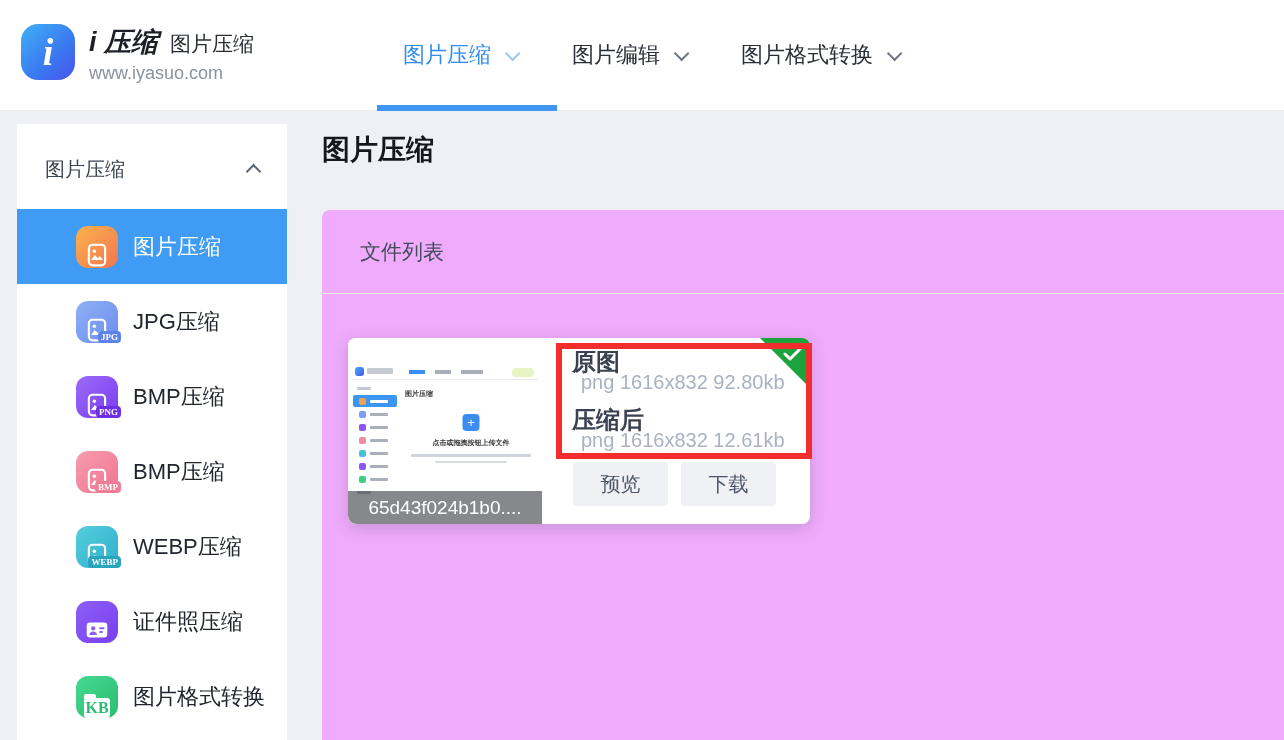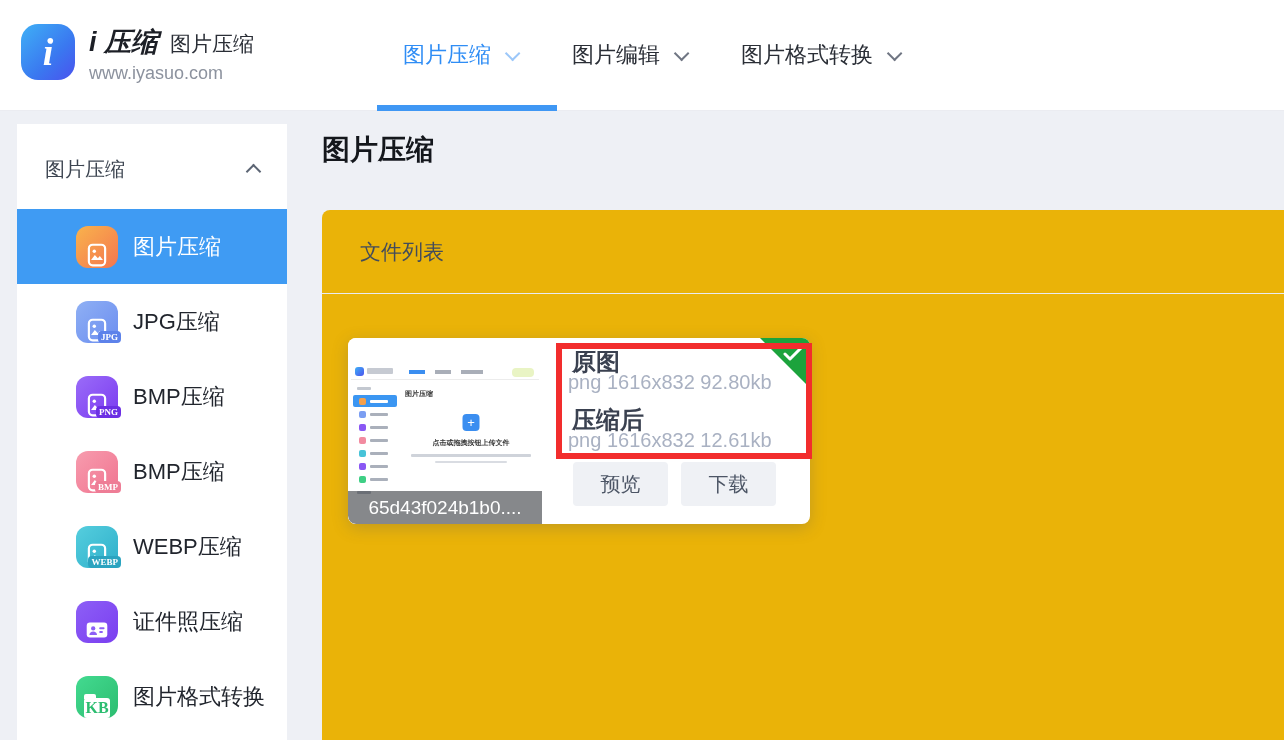--- a/index.html
+++ b/index.html
@@ -83,21 +83,21 @@
     width:26px; height:20px; background:#fff; border-radius:3px; position:relative;
     display:flex; align-items:center; justify-content:center;
   }
   .kb-folder:before { content:""; position:absolute; left:0; top:-4px; width:12px; height:5px; background:#fff; border-radius:2px 2px 0 0; }
   .kb-text { font-size:16px; font-weight:bold; color:#2cbd70; }
 
   
   .page-title { position:absolute; left:322px; top:131px; font-size:28px; font-weight:bold; color:#14171c; }
   .main-card {
     position:absolute; left:322px; top:210px; width:962px; height:530px;
-    background:#eab308; border-radius:8px 0 0 0;
+    background:#f0abfc; border-radius:8px 0 0 0;
   }
   .panel-head {
     height:84px; display:flex; align-items:center; padding-left:38px;
     font-size:21px; color:#434c5b; border-bottom:1px solid #e9ecf2;
   }
 
   
   .file-card {
     position:absolute; left:26px; top:128px; width:462px; height:186px;
     background:#fff; border-radius:8px;
@@ -133,21 +133,21 @@
   .m-bar2 { position:absolute; left:30px; right:30px; top:79px; height:2px; background:#d9dce2; border-radius:1px; }
   .fname {
     position:absolute; left:0; bottom:0; width:194px; height:33px;
     background:rgba(35,38,44,0.55); color:#fff; font-size:19px;
     display:flex; align-items:center; justify-content:center;
     border-radius:0 0 0 8px; white-space:nowrap;
   }
 
   .info { position:absolute; left:220px; top:0; }
   .info-label { position:absolute; left:4px; font-size:24px; color:#3a4150; white-space:nowrap;font-weight:bold; }
-  .info-meta  { position:absolute; left:0; font-size:20px; color:#a9b1c2; white-space:nowrap; }
+  .info-meta  { position:absolute; left:13px; font-size:20px; color:#a9b1c2; white-space:nowrap; }
   .lbl1 { top:8px; } .meta1 { top:33px; } .lbl2 { top:66px; } .meta2 { top:91px; }
 
   .btn {
     position:absolute; top:124px; width:95px; height:44px;
     background:#eff1f5; border:none; border-radius:4px;
     font-size:20px; color:#4c5565; cursor:pointer;
     font-family:"Liberation Sans", sans-serif;
   }
   .btn-preview { left:225px; } .btn-download { left:333px; }
 

